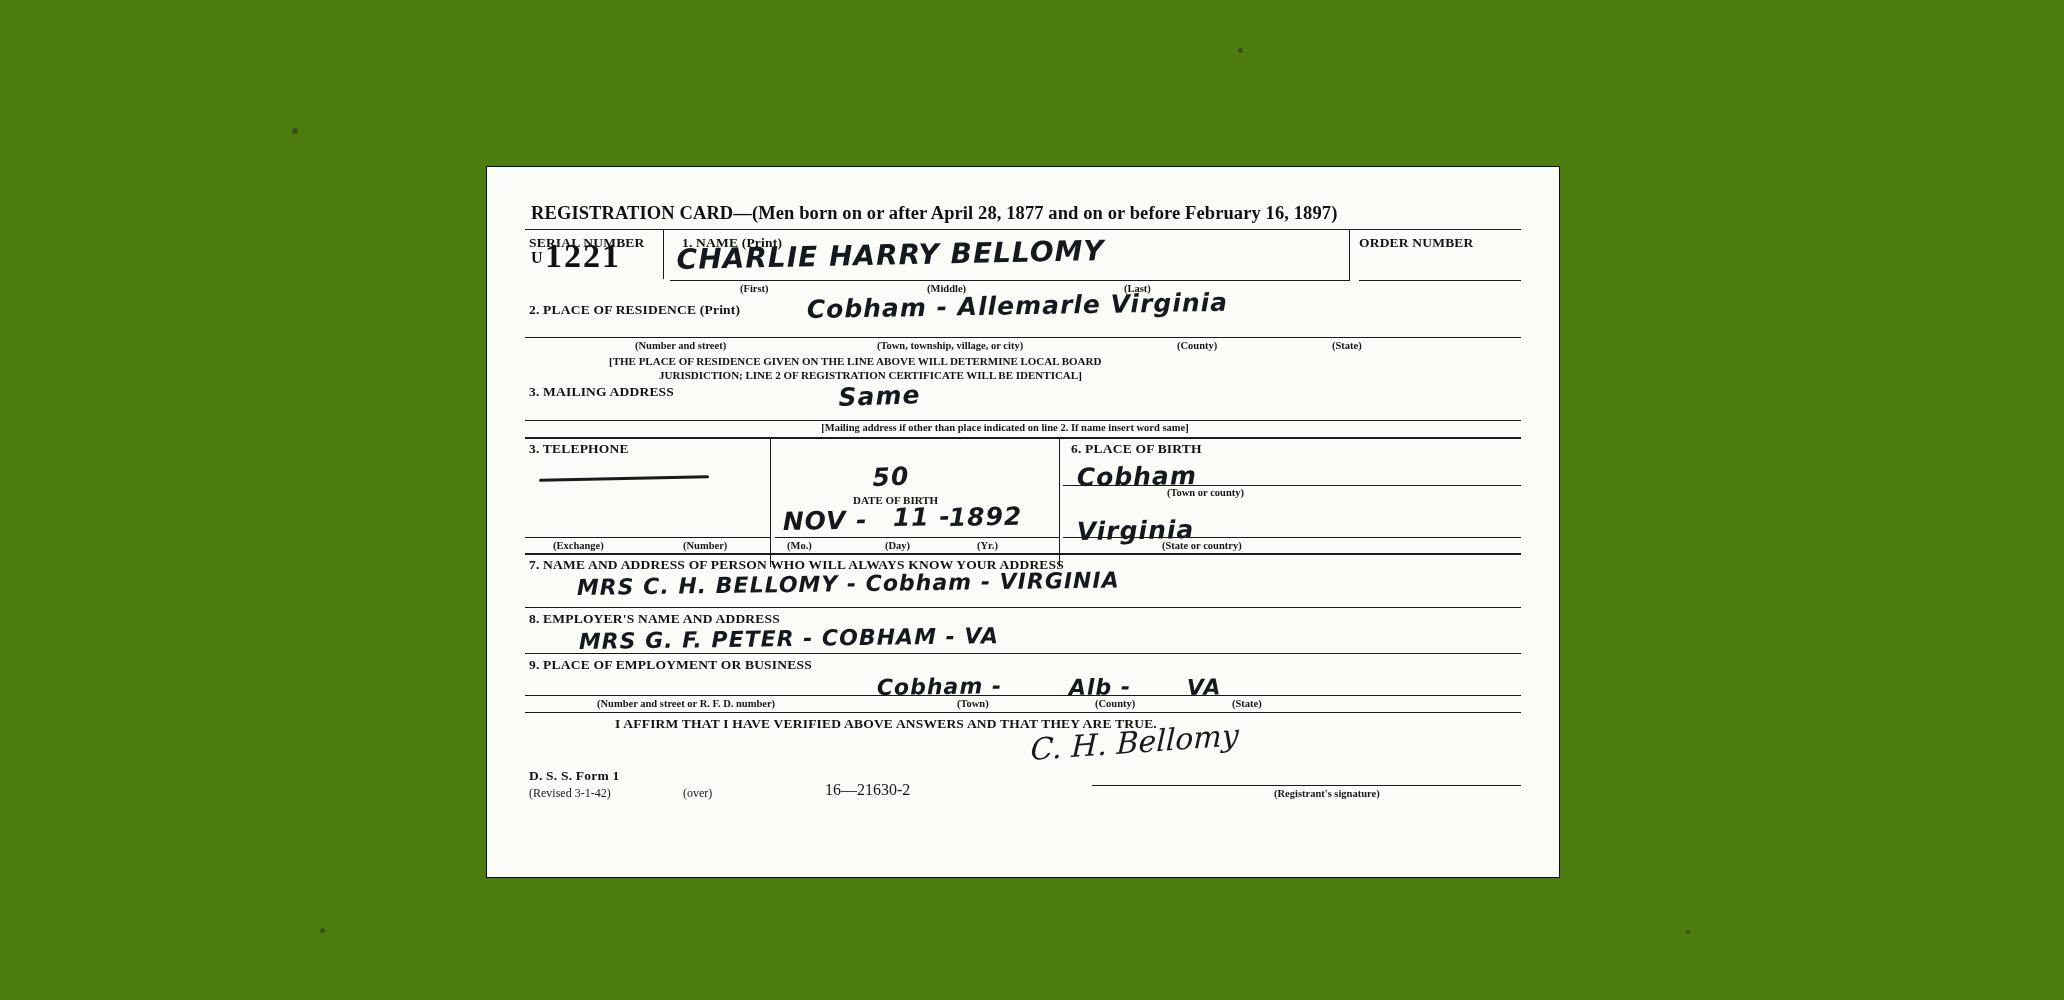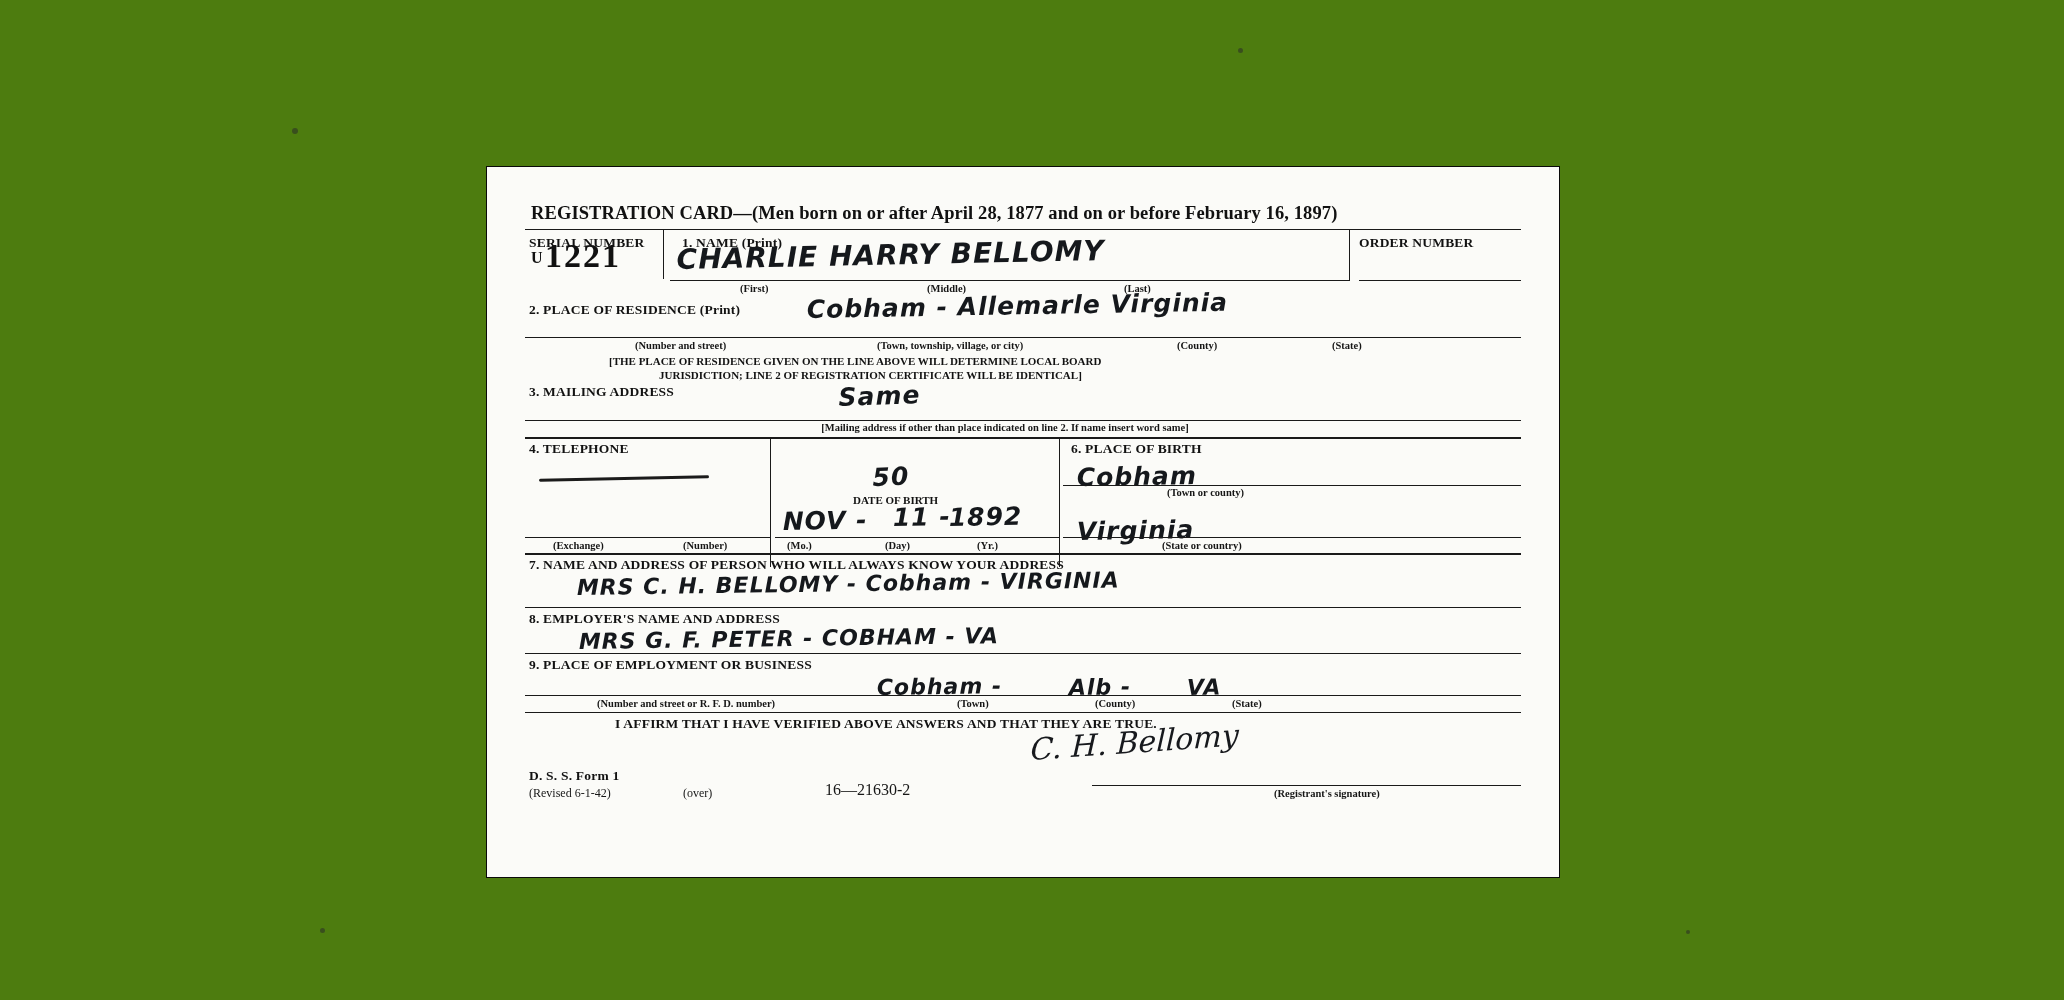--- a/index.html
+++ b/index.html
@@ -177,21 +177,21 @@
       <div class="ttl lbl-sm" style="left:122px; top:188px;">[THE PLACE OF RESIDENCE GIVEN ON THE LINE ABOVE WILL DETERMINE LOCAL BOARD</div>
       <div class="ttl lbl-sm" style="left:172px; top:202px;">JURISDICTION; LINE 2 OF REGISTRATION CERTIFICATE WILL BE IDENTICAL]</div>
 
       <div class="ttl lbl" style="left:42px; top:217px;">3. MAILING ADDRESS</div>
       <div class="hw hw-md" style="left:352px; top:216px; transform: rotate(-2deg);">Same</div>
       <div class="rule" style="left:38px; top:253px; width:996px;"></div>
       <div class="ttl tiny-n center" style="left:168px; top:255px; width:700px;">[Mailing address if other than place indicated on line 2.   If name insert word same]</div>
 
       <div class="rule2" style="left:38px; top:270px; width:996px;"></div>
 
-      <div class="ttl lbl" style="left:42px; top:274px;">4. TELEPHONE</div>
+      <div class="ttl lbl" style="left:42px; top:274px;">3. TELEPHONE</div>
       <div class="phone-scribble" style="left:52px; top:310px; width:170px;"></div>
 
       <div class="vrule" style="left:283px; top:270px; height:130px;"></div>
       <div class="vrule" style="left:572px; top:270px; height:130px;"></div>
 
       <div class="ttl lbl" style="left:294px; top:274px;"></div>
       <div class="hw hw-md" style="left:386px; top:296px; transform: rotate(-2deg);">50</div>
 
       <div class="ttl lbl" style="left:584px; top:274px;">6. PLACE OF BIRTH</div>
       <div class="hw hw-md" style="left:590px; top:296px; transform: rotate(-1deg);">Cobham</div>
@@ -237,21 +237,21 @@
       <div class="ttl tiny-n" style="left:608px; top:531px;">(County)</div>
       <div class="ttl tiny-n" style="left:745px; top:531px;">(State)</div>
 
       <div class="rule" style="left:38px; top:545px; width:996px;"></div>
 
       <div class="ttl lbl" style="left:128px; top:549px;">I AFFIRM THAT I HAVE VERIFIED ABOVE ANSWERS AND THAT THEY ARE TRUE.</div>
 
       <div class="sig" style="left:543px; top:565px;">C. H. Bellomy</div>
 
       <div class="ttl lbl" style="left:42px; top:601px;">D. S. S. Form 1</div>
-      <div class="ttl tiny" style="left:42px; top:619px; font-weight:normal; font-size:12px;">(Revised 6-1-42)</div>
+      <div class="ttl tiny" style="left:42px; top:619px; font-weight:normal; font-size:12px;">(Revised 3-1-42)</div>
       <div class="ttl tiny" style="left:196px; top:619px; font-weight:normal; font-size:12px;">(over)</div>
       <div class="ttl tiny" style="left:338px; top:614px; font-weight:normal; font-size:16px;font-family:Liberation Serif, serif;">16—21630-2</div>
 
       <div class="rule" style="left:605px; top:618px; width:429px;"></div>
       <div class="ttl tiny-n" style="left:745px; top:621px;margin-left:42px;">(Registrant's signature)</div>
 
     </div>
   </div>
 
   <div class="noise" style="left:292px; top:128px; width:6px; height:6px;"></div>

